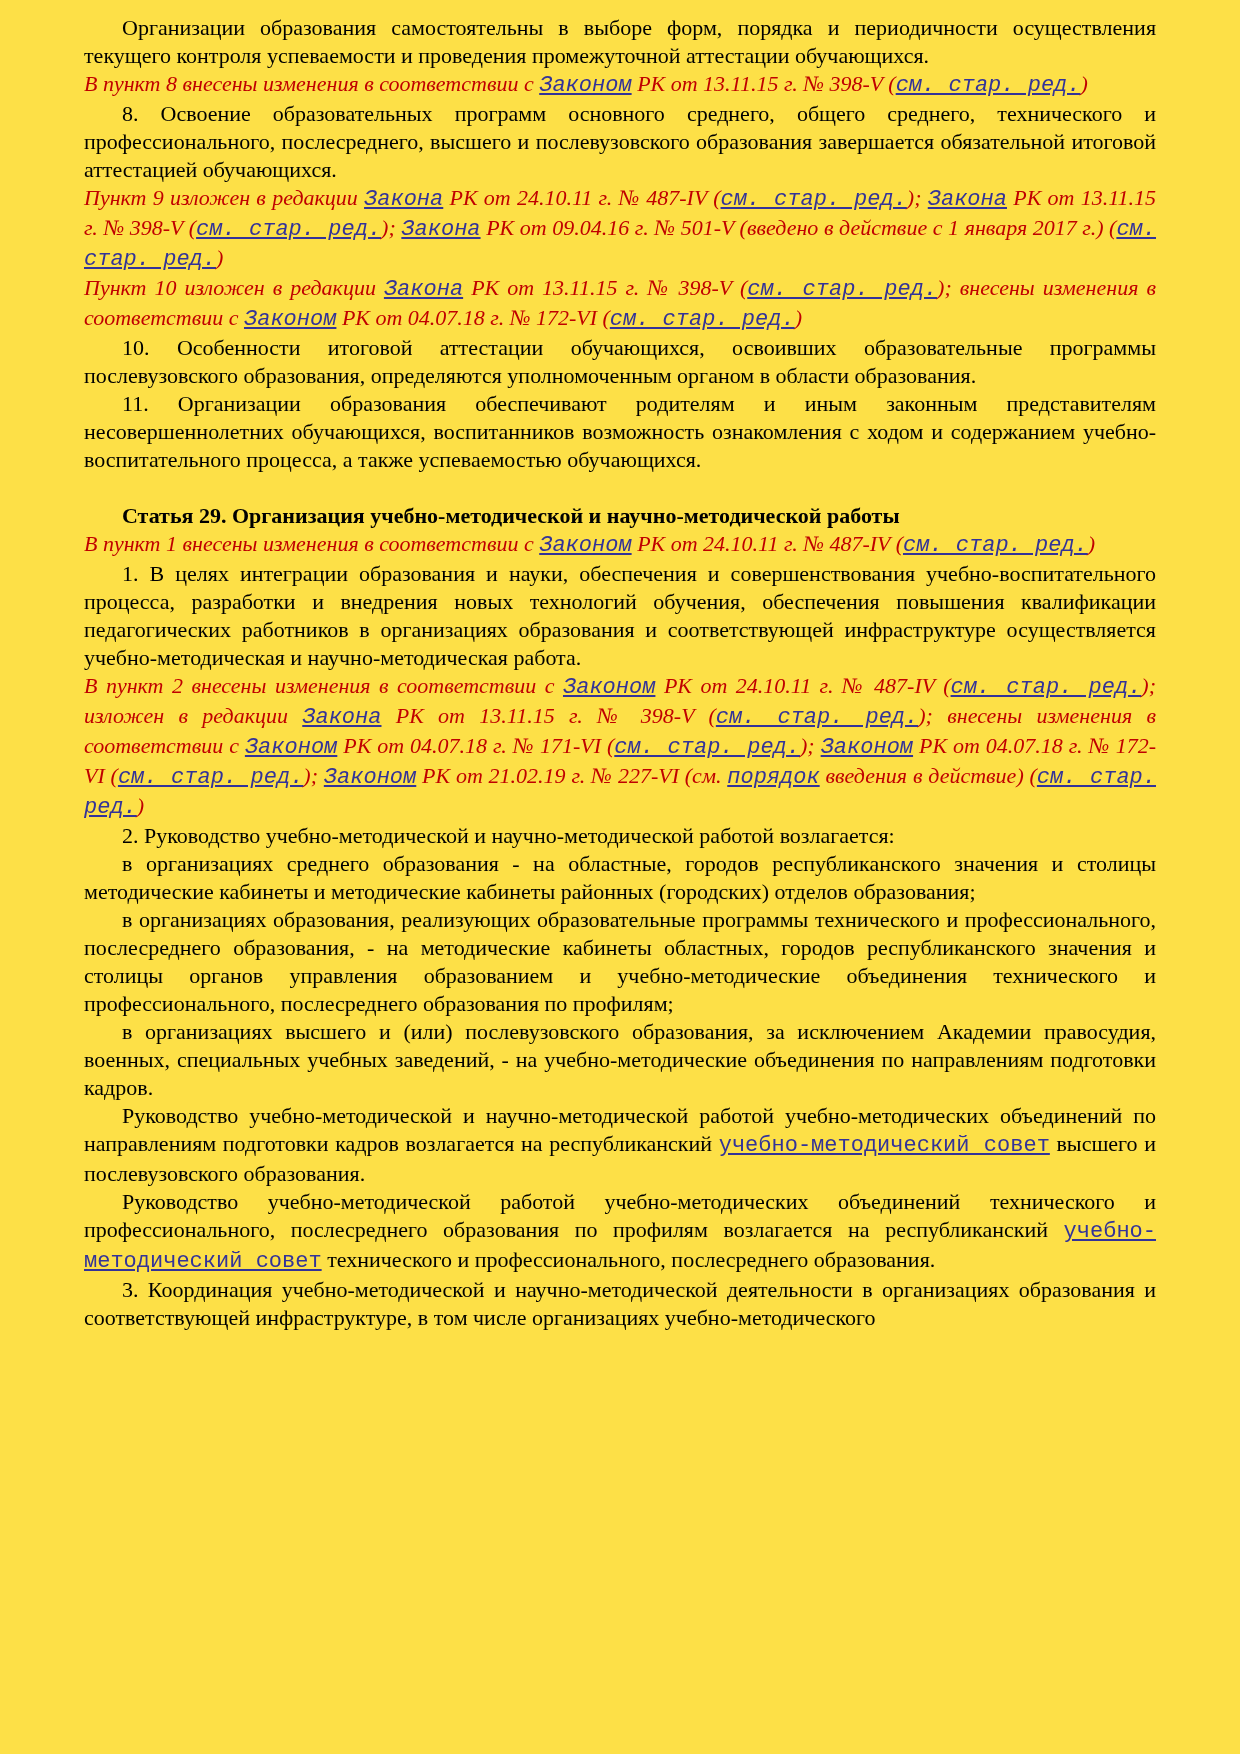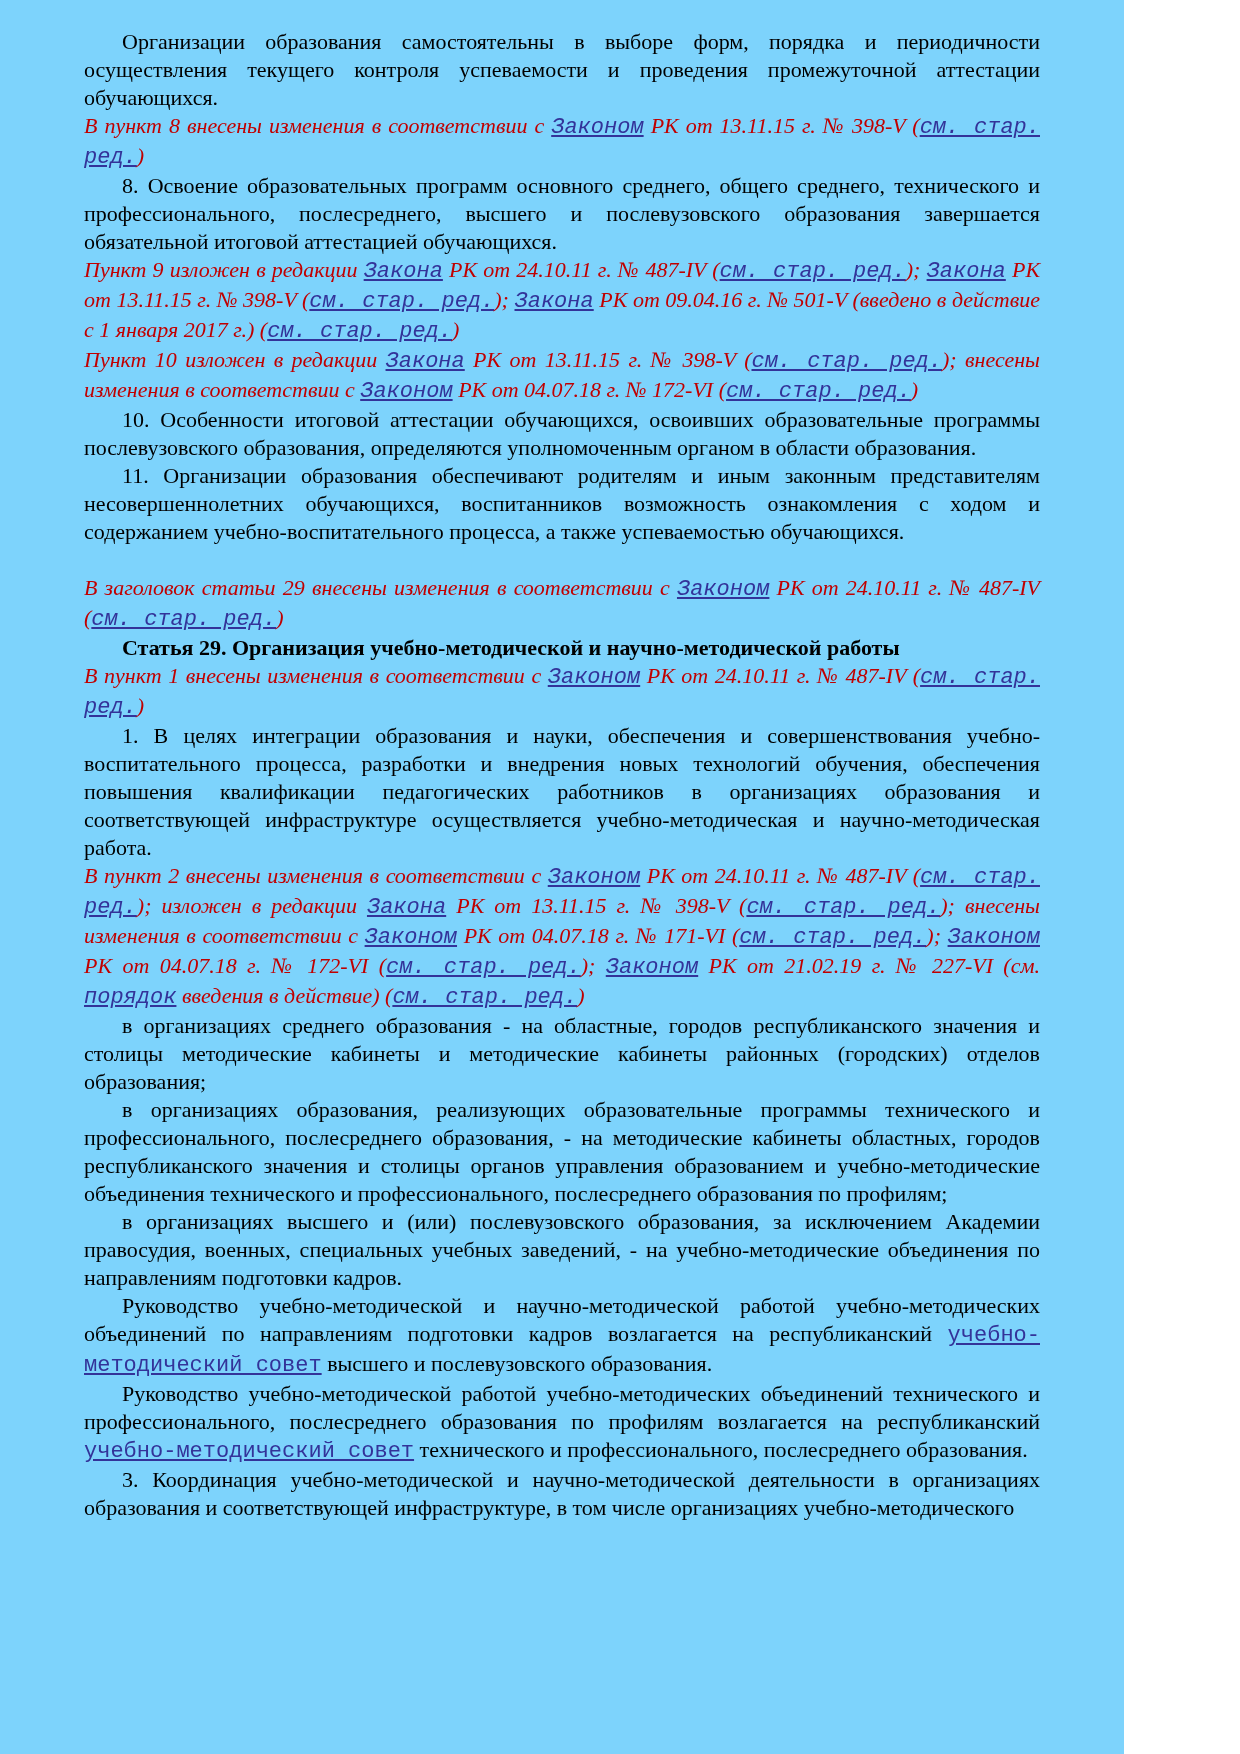--- a/index.html
+++ b/index.html
@@ -2,25 +2,25 @@
 <html><head>
 <meta charset="utf-8">
 <style>
   html, body {
     margin: 0;
     padding: 0;
     background: #ffffff;
   }
   .page {
     position: relative;
-    width: 1124px;
+    width: 1240px;
     height: 1754px;
     box-sizing: border-box;
-    padding: 28px 84px 40px 84px;
-    background: #7dd3fc;
+    padding: 14px 84px 40px 84px;
+    background: #fde047;
     font-family: "Liberation Serif", "DejaVu Serif", serif;
     overflow: hidden;
   }
   .block {
     font-size: 22px;
     line-height: 28px;
     text-align: justify;
     margin: 0;
   }
   .block.para {
@@ -54,25 +54,25 @@
 <div class="page">
   <div>
       <div class="block para"><span class="seg-text">Организации образования самостоятельны в выборе форм, порядка и периодичности осуществления текущего контроля успеваемости и проведения промежуточной аттестации обучающихся.</span></div>
       <div class="block annotation"><span class="seg-red">В пункт 8 внесены изменения в соответствии с </span><span class="seg-link">Законом</span><span class="seg-red"> РК от 13.11.15 г. № 398-V (</span><span class="seg-link">см. стар. ред.</span><span class="seg-red">)</span></div>
       <div class="block para"><span class="seg-text">8. Освоение образовательных программ основного среднего, общего среднего, технического и профессионального, послесреднего, высшего и послевузовского образования завершается обязательной итоговой аттестацией обучающихся.</span></div>
       <div class="block annotation"><span class="seg-red">Пункт 9 изложен в редакции </span><span class="seg-link">Закона</span><span class="seg-red"> РК от 24.10.11 г. № 487-IV (</span><span class="seg-link">см. стар. ред.</span><span class="seg-red">); </span><span class="seg-link">Закона</span><span class="seg-red"> РК от 13.11.15 г. № 398-V (</span><span class="seg-link">см. стар. ред.</span><span class="seg-red">); </span><span class="seg-link">Закона</span><span class="seg-red"> РК от 09.04.16 г. № 501-V (введено в действие с 1 января 2017 г.) (</span><span class="seg-link">см. стар. ред.</span><span class="seg-red">)</span></div>
       <div class="block annotation"><span class="seg-red">Пункт 10 изложен в редакции </span><span class="seg-link">Закона</span><span class="seg-red"> РК от 13.11.15 г. № 398-V (</span><span class="seg-link">см. стар. ред.</span><span class="seg-red">); внесены изменения в соответствии с </span><span class="seg-link">Законом</span><span class="seg-red"> РК от 04.07.18 г. № 172-VI (</span><span class="seg-link">см. стар. ред.</span><span class="seg-red">)</span></div>
       <div class="block para"><span class="seg-text">10. Особенности итоговой аттестации обучающихся, освоивших образовательные программы послевузовского образования, определяются уполномоченным органом в области образования.</span></div>
       <div class="block para"><span class="seg-text">11. Организации образования обеспечивают родителям и иным законным представителям несовершеннолетних обучающихся, воспитанников возможность ознакомления с ходом и содержанием учебно-воспитательного процесса, а также успеваемостью обучающихся.</span></div>
       <div class="block spacer"></div>
-      <div class="block annotation"><span class="seg-red">В заголовок статьи 29 внесены изменения в соответствии с </span><span class="seg-link">Законом</span><span class="seg-red"> РК от 24.10.11 г. № 487-IV (</span><span class="seg-link">см. стар. ред.</span><span class="seg-red">)</span></div>
       <div class="block heading"><span class="seg-text">Статья 29. Организация учебно-методической и научно-методической работы</span></div>
       <div class="block annotation"><span class="seg-red">В пункт 1 внесены изменения в соответствии с </span><span class="seg-link">Законом</span><span class="seg-red"> РК от 24.10.11 г. № 487-IV (</span><span class="seg-link">см. стар. ред.</span><span class="seg-red">)</span></div>
       <div class="block para"><span class="seg-text">1. В целях интеграции образования и науки, обеспечения и совершенствования учебно-воспитательного процесса, разработки и внедрения новых технологий обучения, обеспечения повышения квалификации педагогических работников в организациях образования и соответствующей инфраструктуре осуществляется учебно-методическая и научно-методическая работа.</span></div>
       <div class="block annotation"><span class="seg-red">В пункт 2 внесены изменения в соответствии с </span><span class="seg-link">Законом</span><span class="seg-red"> РК от 24.10.11 г. № 487-IV (</span><span class="seg-link">см. стар. ред.</span><span class="seg-red">); изложен в редакции </span><span class="seg-link">Закона</span><span class="seg-red"> РК от 13.11.15 г. № 398-V (</span><span class="seg-link">см. стар. ред.</span><span class="seg-red">); внесены изменения в соответствии с </span><span class="seg-link">Законом</span><span class="seg-red"> РК от 04.07.18 г. № 171-VI (</span><span class="seg-link">см. стар. ред.</span><span class="seg-red">); </span><span class="seg-link">Законом</span><span class="seg-red"> РК от 04.07.18 г. № 172-VI (</span><span class="seg-link">см. стар. ред.</span><span class="seg-red">); </span><span class="seg-link">Законом</span><span class="seg-red"> РК от 21.02.19 г. № 227-VI (см. </span><span class="seg-link">порядок</span><span class="seg-red"> введения в действие) (</span><span class="seg-link">см. стар. ред.</span><span class="seg-red">)</span></div>
+      <div class="block para"><span class="seg-text">2. Руководство учебно-методической и научно-методической работой возлагается:</span></div>
       <div class="block para"><span class="seg-text">в организациях среднего образования - на областные, городов республиканского значения и столицы методические кабинеты и методические кабинеты районных (городских) отделов образования;</span></div>
       <div class="block para"><span class="seg-text">в организациях образования, реализующих образовательные программы технического и профессионального, послесреднего образования, - на методические кабинеты областных, городов республиканского значения и столицы органов управления образованием и учебно-методические объединения технического и профессионального, послесреднего образования по профилям;</span></div>
       <div class="block para"><span class="seg-text">в организациях высшего и (или) послевузовского образования, за исключением Академии правосудия, военных, специальных учебных заведений, - на учебно-методические объединения по направлениям подготовки кадров.</span></div>
       <div class="block para"><span class="seg-text">Руководство учебно-методической и научно-методической работой учебно-методических объединений по направлениям подготовки кадров возлагается на республиканский </span><span class="seg-link">учебно-методический совет</span><span class="seg-text"> высшего и послевузовского образования.</span></div>
       <div class="block para"><span class="seg-text">Руководство учебно-методической работой учебно-методических объединений технического и профессионального, послесреднего образования по профилям возлагается на республиканский </span><span class="seg-link">учебно-методический совет</span><span class="seg-text"> технического и профессионального, послесреднего образования.</span></div>
       <div class="block para"><span class="seg-text">3. Координация учебно-методической и научно-методической деятельности в организациях образования и соответствующей инфраструктуре, в том числе организациях учебно-методического</span></div>
     </div>
 </div>
 
 </body></html>

